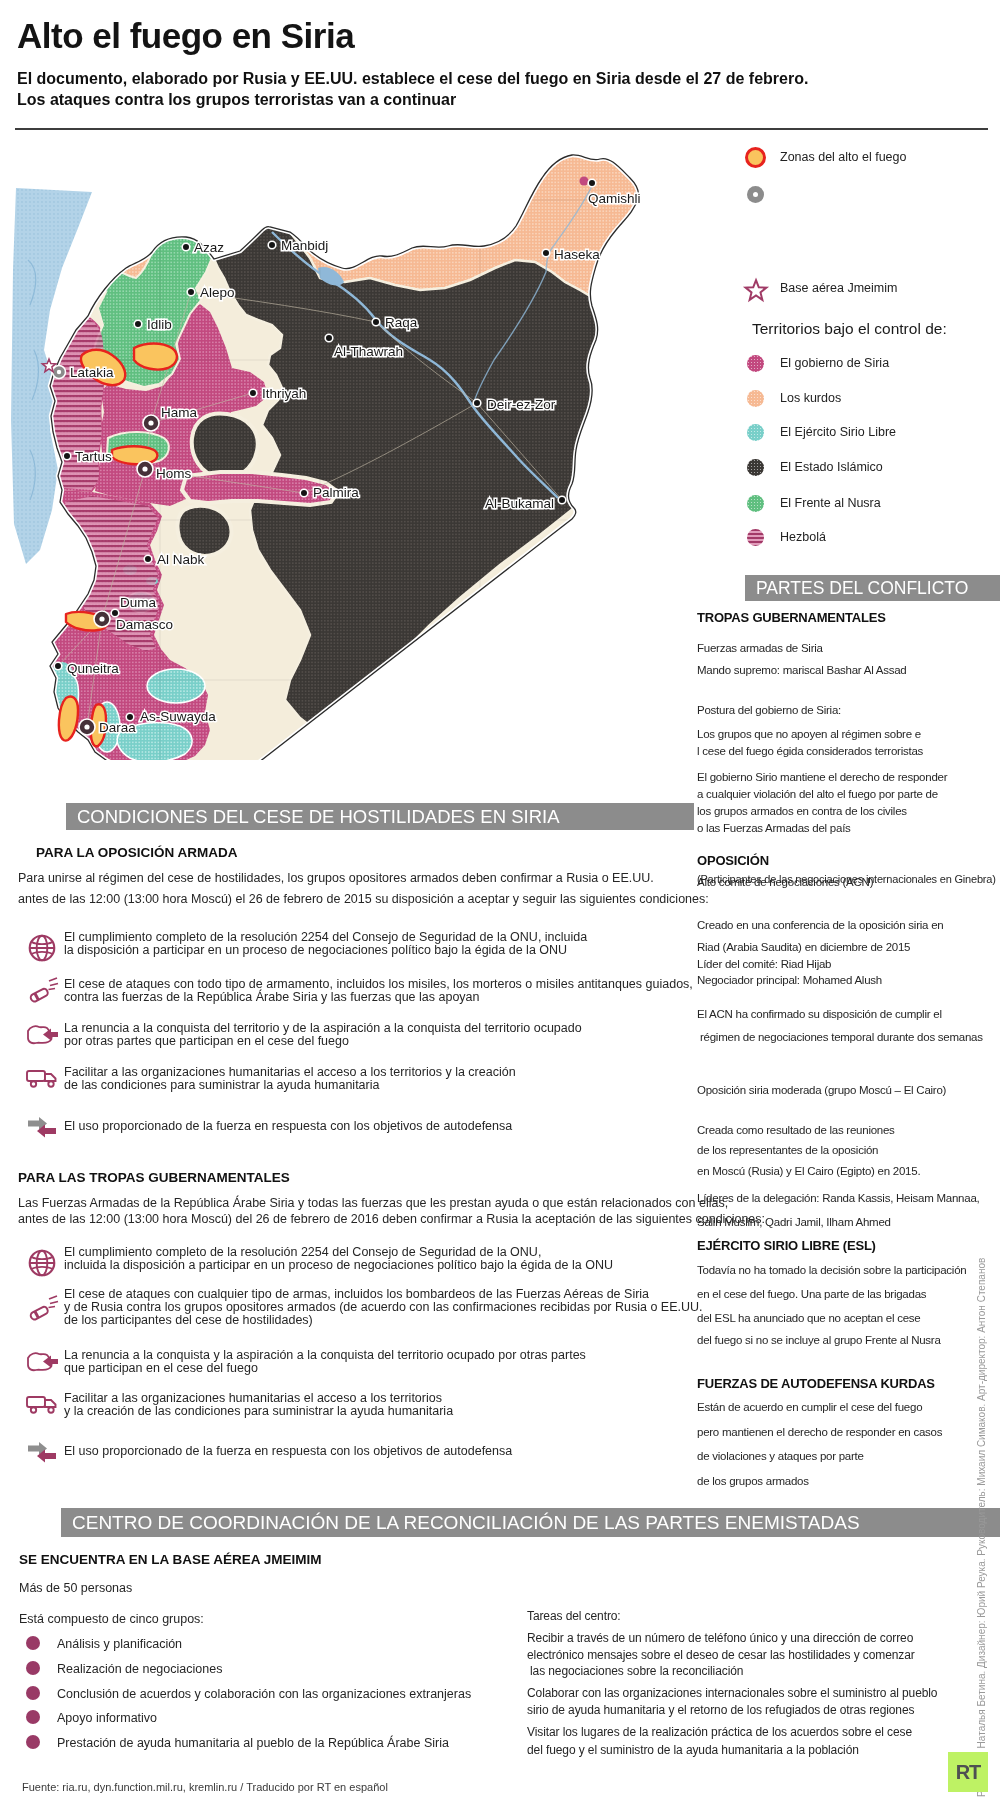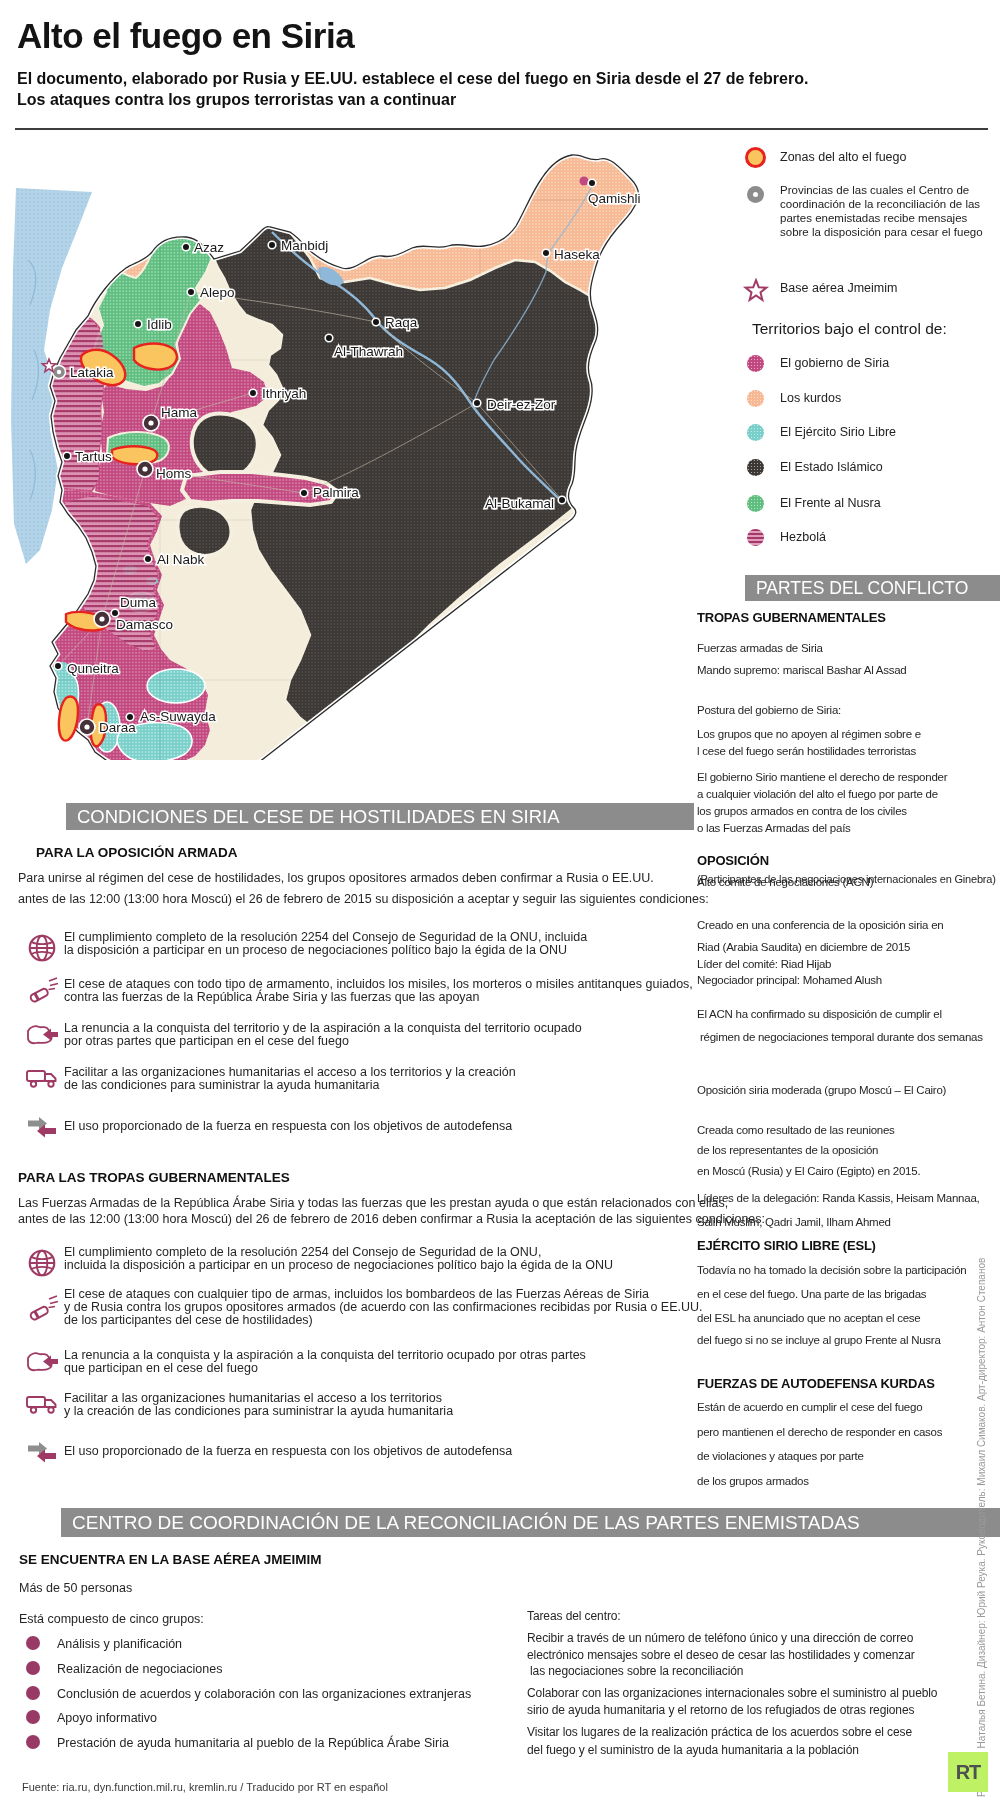--- a/index.html
+++ b/index.html
@@ -208,21 +208,20 @@
     <text class="city-lb" x="140" y="601">As-Suwayda</text>
     <text class="city-lb" x="99" y="612">Daraa</text>
   </svg>
 
   <div class="lg-circle" style="left:745px;top:147px;width:15px;height:15px;background:#FAC45E;border:3px solid #E7231E"></div>
   <div class="legend-label" style="left:780px;top:150px">Zonas del alto el fuego</div>
 
   <div class="lg-circle" style="left:747px;top:186px;background:#8C8C8C">
       <span style="position:absolute;left:6px;top:6px;width:5px;height:5px;border-radius:50%;background:#fff"></span>
     </div>
-  <div style="position:absolute;left:780px;top:183px;width:218px;font-size:11.5px;line-height:14px;color:#222">Provincias de las cuales el Centro de coordinación de la reconciliación de las partes enemistadas recibe mensajes sobre la disposición para cesar el fuego</div>
 
   <svg style="position:absolute;left:742px;top:276px" width="28" height="28" viewBox="0 0 28 28">
     <path transform="translate(14,15) scale(1.55)" d="M0,-7 L1.8,-2.4 L6.7,-2.2 L2.9,0.9 L4.1,5.7 L0,2.9 L-4.1,5.7 L-2.9,0.9 L-6.7,-2.2 L-1.8,-2.4 Z" fill="#fff" stroke="#A03B66" stroke-width="1.3"></path>
   </svg>
   <div class="legend-label" style="left:780px;top:281px">Base aérea Jmeimim</div>
 
   <div style="position:absolute;left:752px;top:320px;font-size:15.5px;color:#1a1a1a">Territorios bajo el control de:</div>
 
   <div class="lg-circle dot-tex" style="left:747px;top:355px;background-color:#C2497F"></div>
   <div class="legend-label" style="left:780px;top:356px">El gobierno de Siria</div>
@@ -236,21 +235,21 @@
   <div class="legend-label" style="left:780px;top:496px">El Frente al Nusra</div>
   <div class="lg-circle" style="left:747px;top:529px;background:repeating-linear-gradient(180deg,#A23967 0 2px,#E09CBA 2px 4px)"></div>
   <div class="legend-label" style="left:780px;top:530px">Hezbolá</div>
 
   <div class="bar" style="left:697px;top:575px;width:266px;height:26px;font-size:17.5px">PARTES DEL CONFLICTO</div>
   <div class="ln rcb" style="left:697px;top:610px">TROPAS GUBERNAMENTALES</div>
   <div class="ln rc" style="left:697px;top:642px">Fuerzas armadas de Siria</div>
   <div class="ln rc" style="left:697px;top:664px">Mando supremo: mariscal Bashar Al Assad</div>
   <div class="ln rc" style="left:697px;top:704px">Postura del gobierno de Siria:</div>
   <div class="ln rc" style="left:697px;top:728px">Los grupos que no apoyen al régimen sobre e</div>
-  <div class="ln rc" style="left:697px;top:745px">l cese del fuego serán hostilidades terroristas</div>
+  <div class="ln rc" style="left:697px;top:745px">l cese del fuego égida considerados terroristas</div>
   <div class="ln rc" style="left:697px;top:771px">El gobierno Sirio mantiene el derecho de responder</div>
   <div class="ln rc" style="left:697px;top:788px">a cualquier violación del alto el fuego por parte de</div>
   <div class="ln rc" style="left:697px;top:805px">los grupos armados en contra de los civiles</div>
   <div class="ln rc" style="left:697px;top:822px">o las Fuerzas Armadas del país</div>
   <div class="ln rcb" style="left:697px;top:853px">OPOSICIÓN</div>
   <div class="ln small" style="left:697px;top:873px">(Participantes de las negociaciones internacionales en Ginebra)</div>
   <div class="ln rc" style="left:697px;top:876px">Alto comité de negociaciones (ACN)</div>
   <div class="ln rc" style="left:697px;top:919px">Creado en una conferencia de la oposición siria en</div>
   <div class="ln rc" style="left:697px;top:941px">Riad (Arabia Saudita) en diciembre de 2015</div>
   <div class="ln rc" style="left:697px;top:958px">Líder del comité: Riad Hijab</div>

